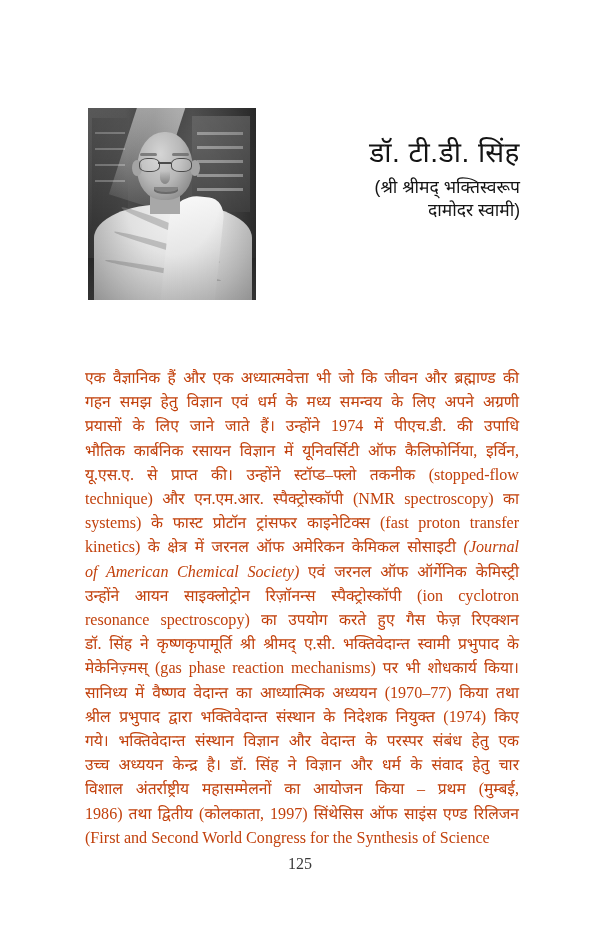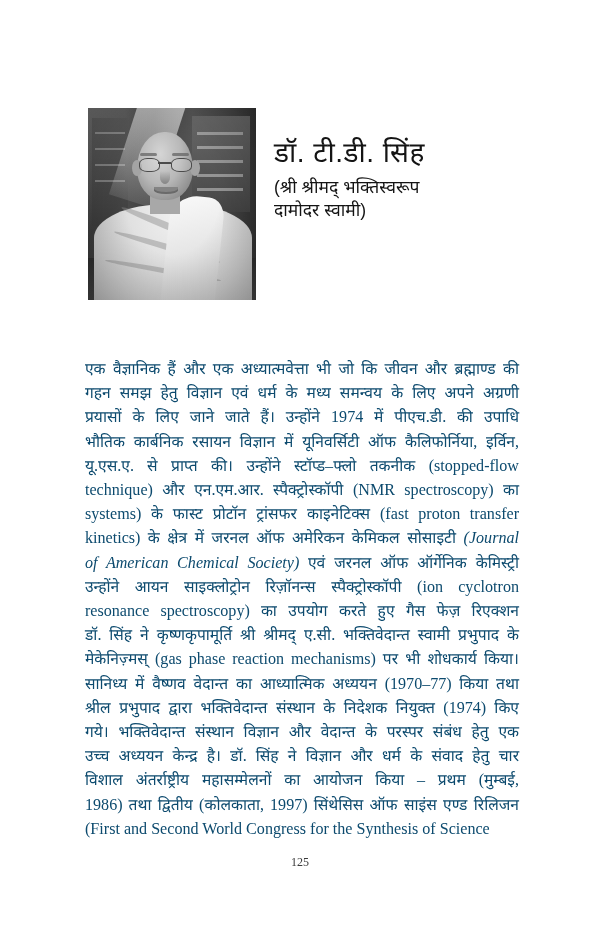--- a/index.html
+++ b/index.html
@@ -226,48 +226,48 @@
     inset: 0;
     background: radial-gradient(ellipse at 50% 45%, rgba(0,0,0,0) 40%, rgba(0,0,0,.22) 100%);
   }
 
   
   .name-block {
     position: absolute;
     left: 186px;
     top: 28px;
     width: 246px;
-    text-align: left;
+    text-align: right;
     font-family: "Liberation Sans", "DejaVu Sans", sans-serif;
     color: #141414;
   }
   .name-main {
     font-size: 28px;
     line-height: 1.22;
     letter-spacing: .5px;
     white-space: nowrap;
   }
   .name-sub {
     margin-top: 6px;
     font-size: 17.5px;
     line-height: 1.32;
   }
   .name-sub .sub-line { display: block; white-space: nowrap; }
 
   
   .body-text {
     position: absolute;
     left: 85px;
-    top: 357px;
+    top: 366px;
     width: 434px;
     font-size: 16.1px;
     line-height: 24.2px;
     text-align: justify;
     text-justify: inter-word;
-    color: #0c4a6e;
+    color: #c2410c;
     hyphens: none;
   }
   .body-text .ln {
     display: block;
     text-align: justify;
     text-align-last: justify;
     white-space: nowrap;
   }
   .body-text .ln.last {
     text-align-last: left;
@@ -285,21 +285,21 @@
   }
 
   
   .folio {
     position: absolute;
     left: 0;
     top: 855px;
     width: 600px;
     text-align: center;
     font-family: "Liberation Serif", "DejaVu Serif", serif;
-    font-size: 12px;
+    font-size: 16px;
     color: #3a3a3a;
   }
 </style>
 </head>
 <body>
 
 <div class="page">
 
   <div class="header-block">
 

